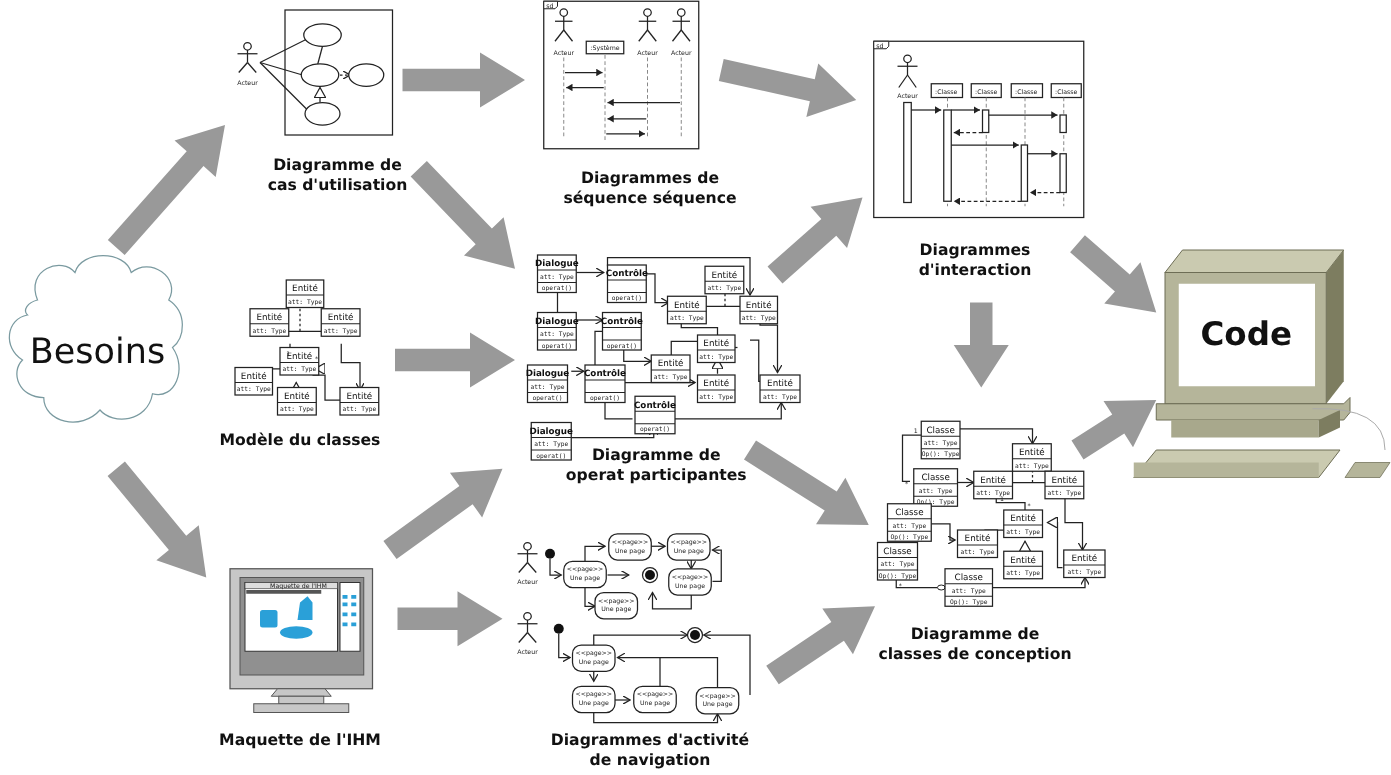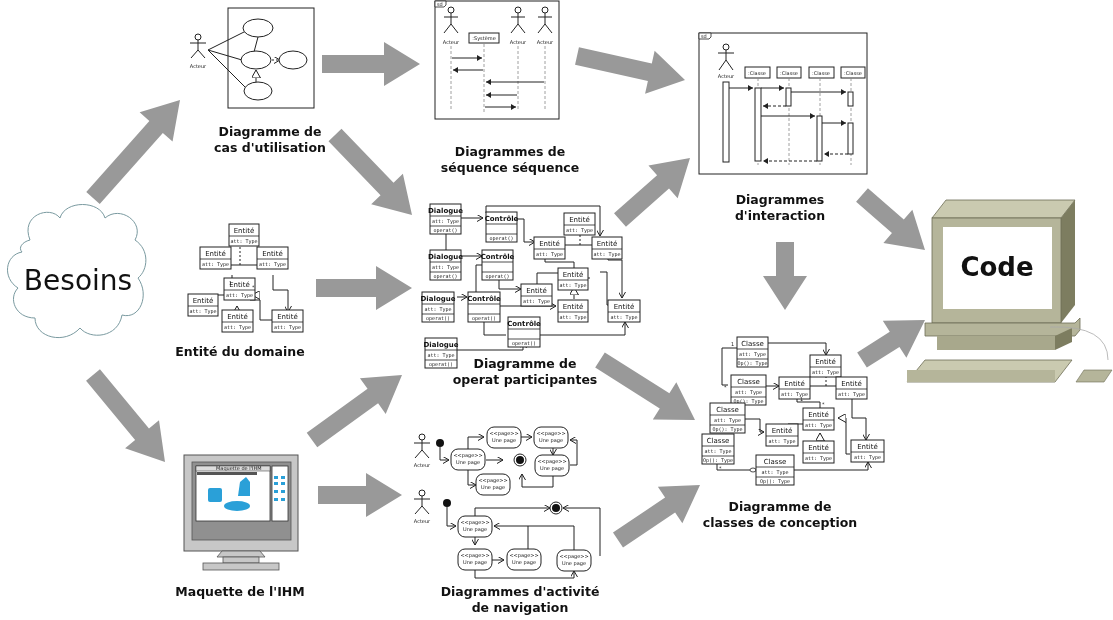--- a/index.html
+++ b/index.html
@@ -576,30 +576,30 @@
     <rect x="907" y="370" width="148" height="12" fill="#b5b59a"></rect>
     <path d="M1076,382 L1084,370 L1112,370 L1104,382 Z" fill="#b5b59a" stroke="#6d6d55" stroke-width="0.6"></path>
     <path d="M1050,327 Q1108,325 1108,360" fill="none" stroke="#aaa" stroke-width="0.8"></path>
   </g>
 </svg>
 
 <div class="lbl" style="left:205px;top:124px;width:130px;">
     <span>Diagramme de</span>
     <span>cas d'utilisation</span>
   </div>
-<div class="lbl" style="left:440px;top:134px;width:140px;margin-top:10px;">
+<div class="lbl" style="left:450px;top:134px;width:140px;">
     <span>Diagrammes de</span>
     <span>séquence séquence</span>
   </div>
 <div class="lbl" style="left:725px;top:192px;width:110px;">
     <span>Diagrammes</span>
     <span>d'interaction</span>
   </div>
 <div class="lbl" style="left:165px;top:344px;width:150px;">
-    <span>Entité du domaine</span>
+    <span>Modèle du classes</span>
   </div>
 <div class="lbl" style="left:440px;top:356px;width:170px;">
     <span>Diagramme de</span>
     <span>operat participantes</span>
   </div>
 <div class="lbl" style="left:695px;top:499px;width:170px;">
     <span>Diagramme de</span>
     <span>classes de conception</span>
   </div>
 <div class="lbl" style="left:170px;top:584px;width:140px;">

